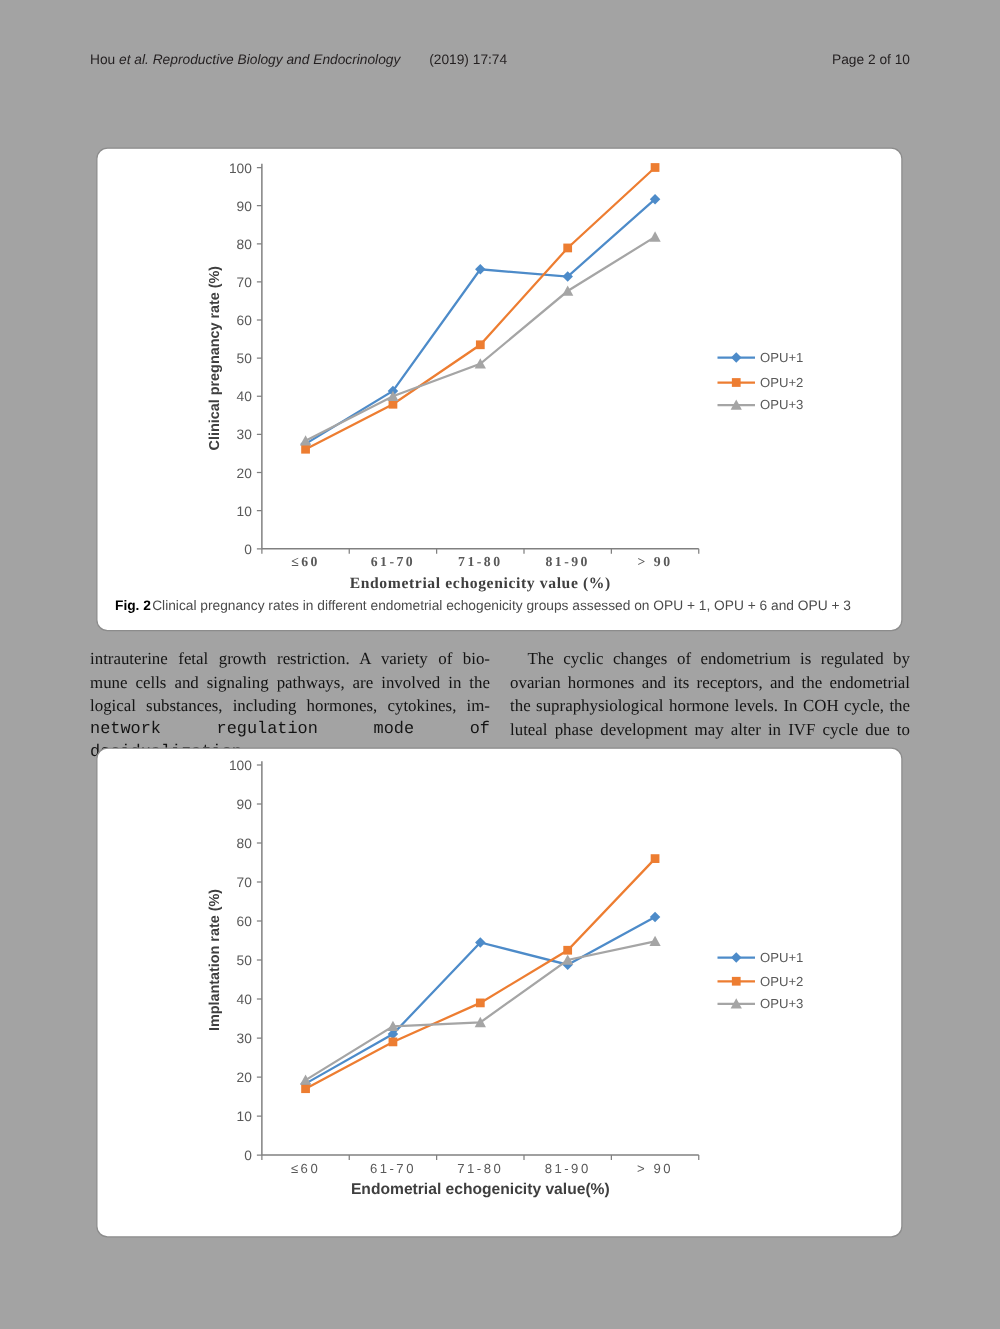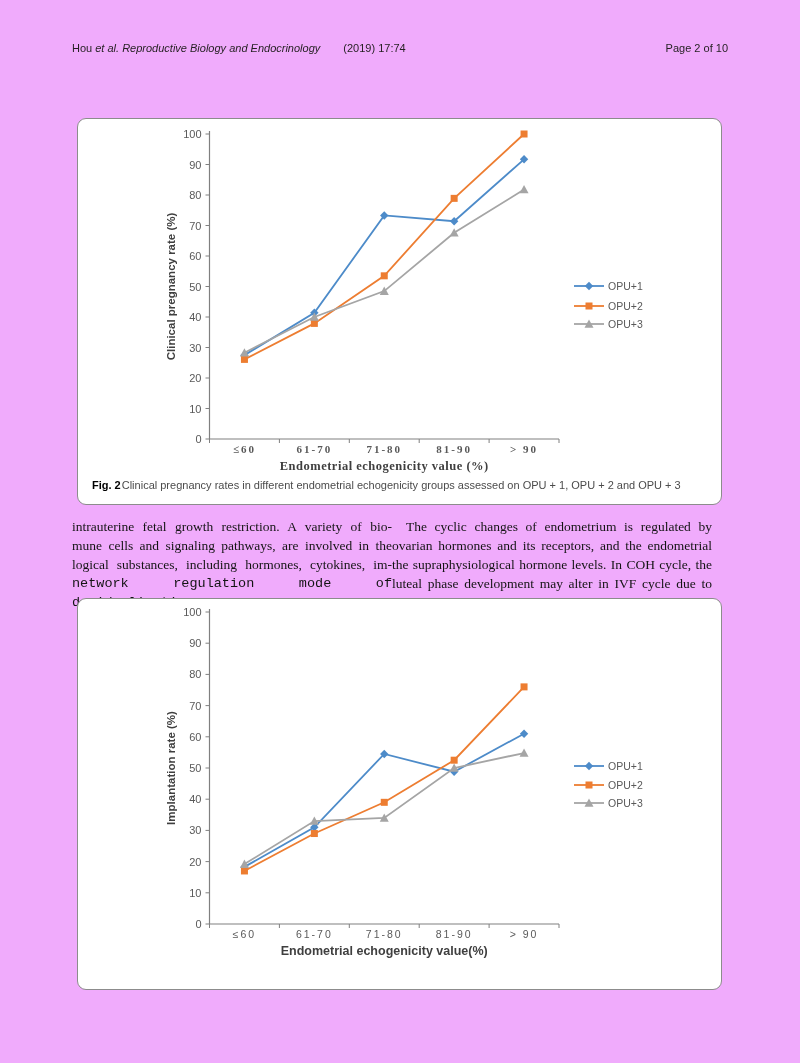--- a/index.html
+++ b/index.html
@@ -1,17 +1,17 @@
 <!DOCTYPE html>
 <html><head>
 <meta charset="utf-8">
 <style>
   html,body { margin:0; padding:0; background:#ffffff; }
   .page {
-    position:relative; width:800px; height:1063px; background:#f0abfc;
+    position:relative; width:800px; height:1063px; background:#a3a3a3;
     font-family:"Liberation Sans", sans-serif; overflow:hidden;
   }
   
   .header {
     position:absolute; top:42px; left:72px; right:72px;
     display:flex; justify-content:space-between;
     font-size:11px; color:#231f20;
   }
   .h-left .it { font-style:italic; }
   .h-left .cite { margin-left:20px; }
@@ -24,21 +24,21 @@
   #fig3-box { top:598px; height:390px; }
   .fig-box svg { display:block; }
   .fig-caption {
     position:absolute; left:14px; right:14px; bottom:11px;
     font-size:11px; line-height:1.25; color:#4b4b4b;
   }
   .cap-label { font-weight:bold; color:#000; margin-right:1px; }
   
   .columns {
     position:absolute; top:517px; left:72px; width:656px;
-    display:flex; 
+    display:flex; gap:16px;
     font-family:"Liberation Serif", serif; font-size:13.5px;
     line-height:19px; color:#141414;
   }
   .col { width:320px; }
   .jline { text-align:justify; text-align-last:justify; white-space:normal; }
   .jline.lastline { text-align-last:left;font-family:Liberation Mono, monospace; }
   .jline.indent { text-indent:14px; }
   
   .t-ytick { font-family:"Liberation Sans",sans-serif; font-size:11px; fill:#595959; }
   .t-xtick { font-family:"Liberation Sans",sans-serif; font-size:10.5px; fill:#595959; letter-spacing:2px; }
@@ -139,21 +139,21 @@
             <text x="530" y="190.5" class="t-legend">OPU+2</text>
           </g>
           <g>
             <line x1="496" y1="205" x2="526" y2="205" stroke="#A5A5A5" stroke-width="1.8"></line>
             <polygon points="511,200.5 515.5,208.8 506.5,208.8" fill="#A5A5A5"></polygon>
             <text x="530" y="208.5" class="t-legend">OPU+3</text>
           </g>
         </g>
       </svg>
     <div class="fig-caption">
-      <span class="cap-label">Fig. 2</span><span>Clinical pregnancy rates in different endometrial echogenicity groups assessed on OPU + 1, OPU + 2 and OPU + 3</span>
+      <span class="cap-label">Fig. 2</span><span>Clinical pregnancy rates in different endometrial echogenicity groups assessed on OPU + 1, OPU + 6 and OPU + 3</span>
     </div>
   </div>
 
   <div class="columns">
     <div class="col">
       <div class="jline">intrauterine fetal growth restriction. A variety of bio-</div>
       <div class="jline">mune cells and signaling pathways, are involved in the</div>
       <div class="jline">logical substances, including hormones, cytokines, im-</div>
       <div class="jline lastline">network regulation mode of decidualization.</div>
     </div>

